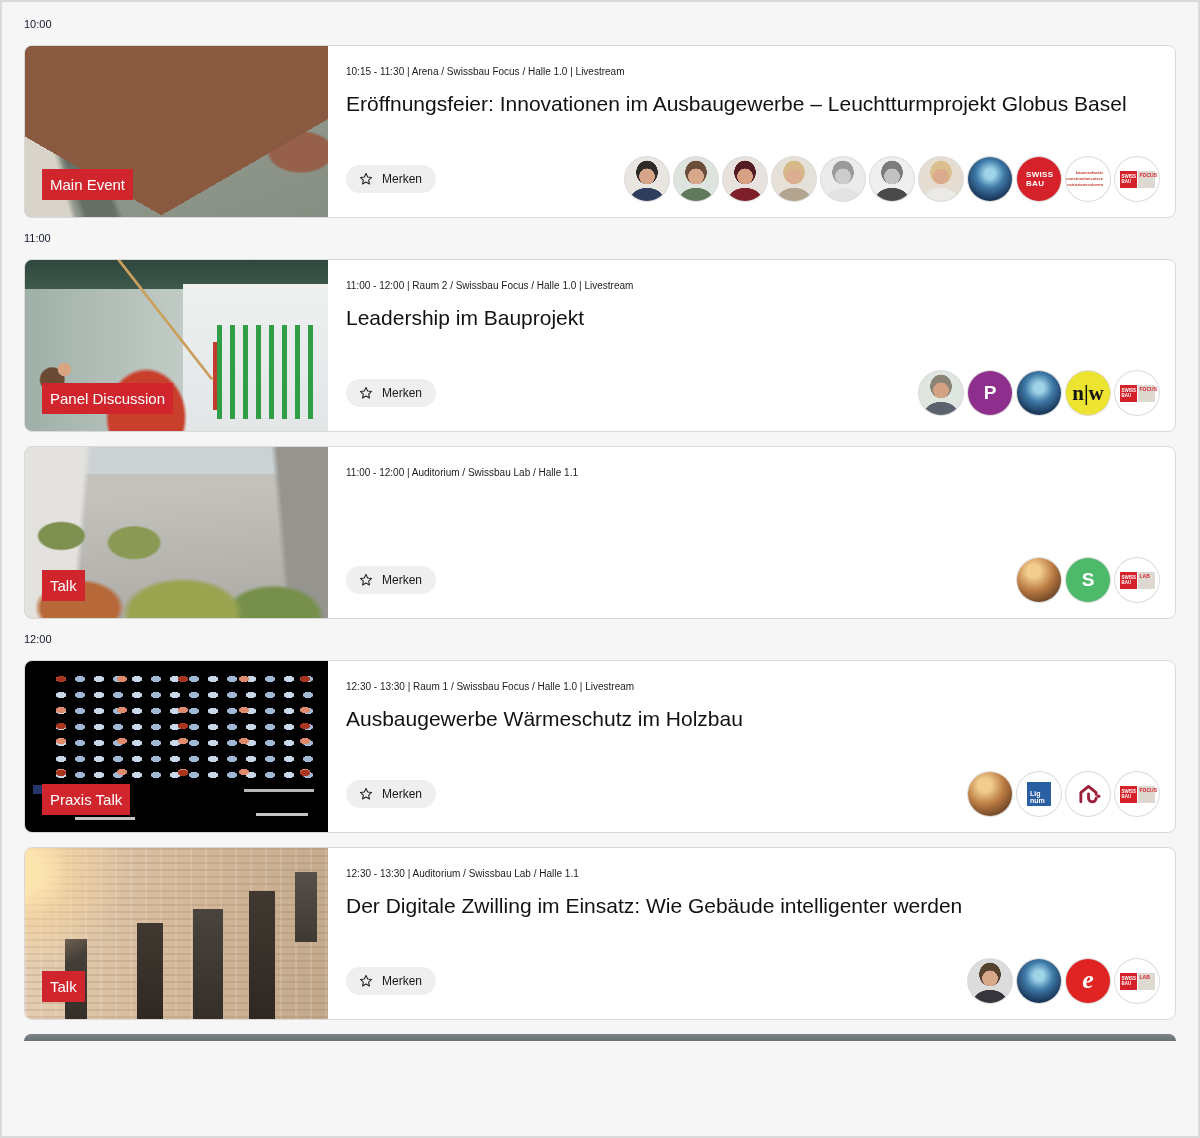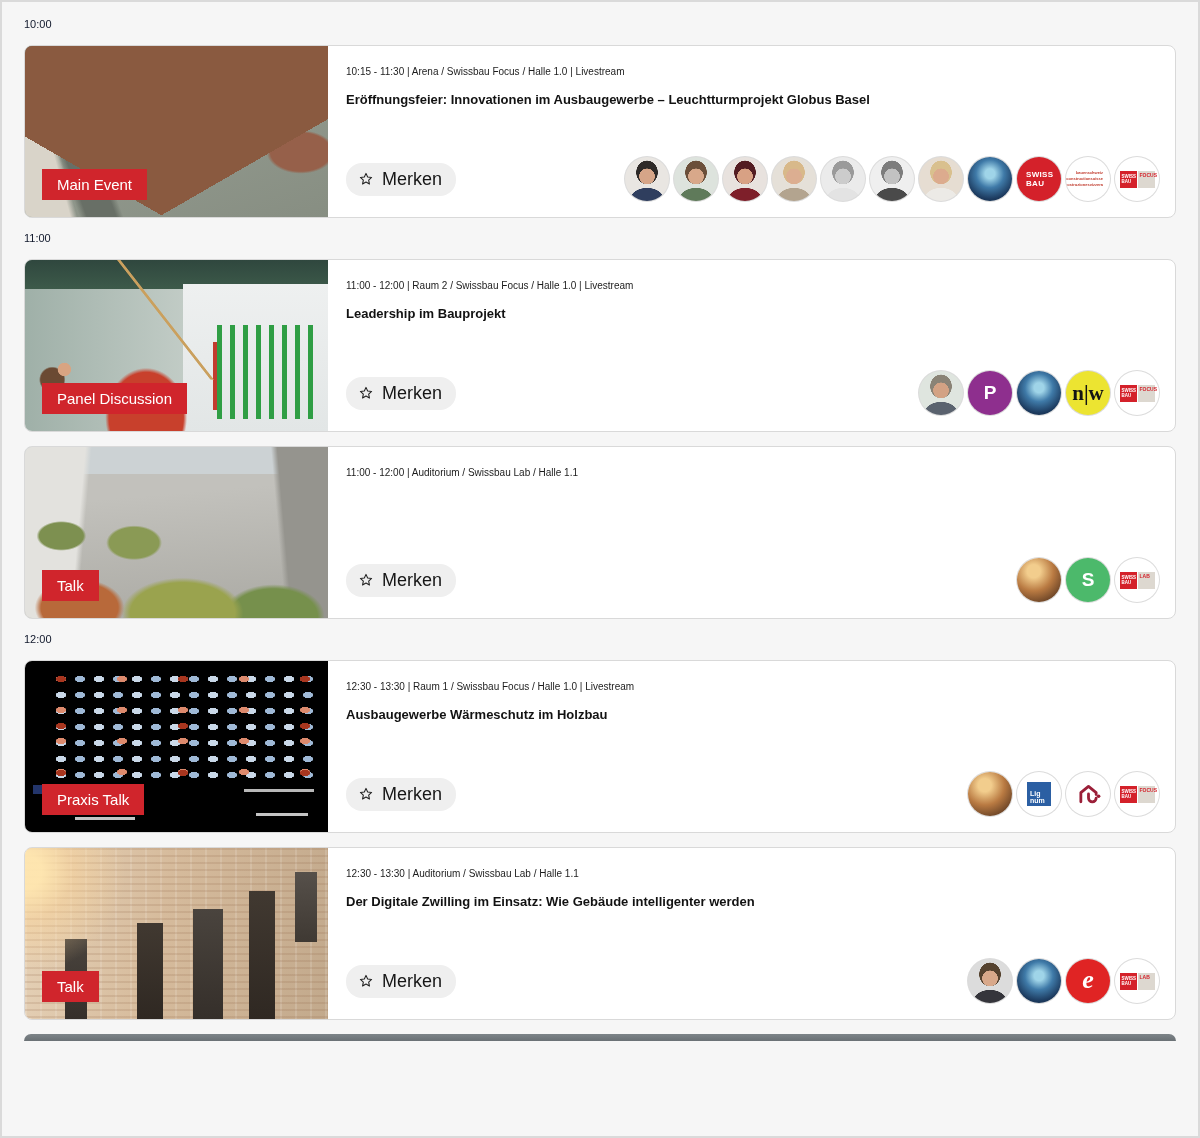--- a/index.html
+++ b/index.html
@@ -19,30 +19,30 @@
 
   .card {
     display:flex; height:173px; background:#fff;
     border:1px solid #d9d9d9; border-radius:8px; overflow:hidden;
     margin-bottom:14px; cursor:pointer;
   }
   .card-img { position:relative; flex:0 0 303px; width:303px; height:100%; }
   .badge {
     position:absolute; left:17px; bottom:17px;
     background:#d0252c; color:#fff; font-size:15px; font-weight:500;
-    padding:7px 15px; white-space:nowrap;
+    padding:7px 8px; white-space:nowrap;
   }
   .card-body { flex:1; display:flex; flex-direction:column; padding:20px 16px 16px 18px; min-width:0; }
   .meta { font-size:10px; color:#1c1c1c; }
-  .title { font-size:13px; font-weight:700; color:#121212; margin-top:15px; }
+  .title { font-size:21px; font-weight:400; color:#121212; margin-top:15px; }
   .bottom { margin-top:auto; display:flex; justify-content:space-between; align-items:center; }
   .merken {
     display:inline-flex; align-items:center; gap:8px;
     background:#efefef; border:none; border-radius:16px;
-    padding:6px 14px 6px 12px; font-size:18px; color:#161616;
+    padding:6px 14px 6px 12px; font-size:12px; color:#161616;
     font-family:"Liberation Sans", sans-serif; cursor:pointer;
   }
   .avatars { display:flex; gap:5px; align-items:flex-end; }
   .av {
     width:44px; height:44px; border-radius:50%; flex:0 0 auto;
     box-shadow:0 0 0 1px rgba(0,0,0,.14); overflow:hidden; position:relative;
     background:#fff; display:flex; align-items:center; justify-content:center;
   }
 
   

